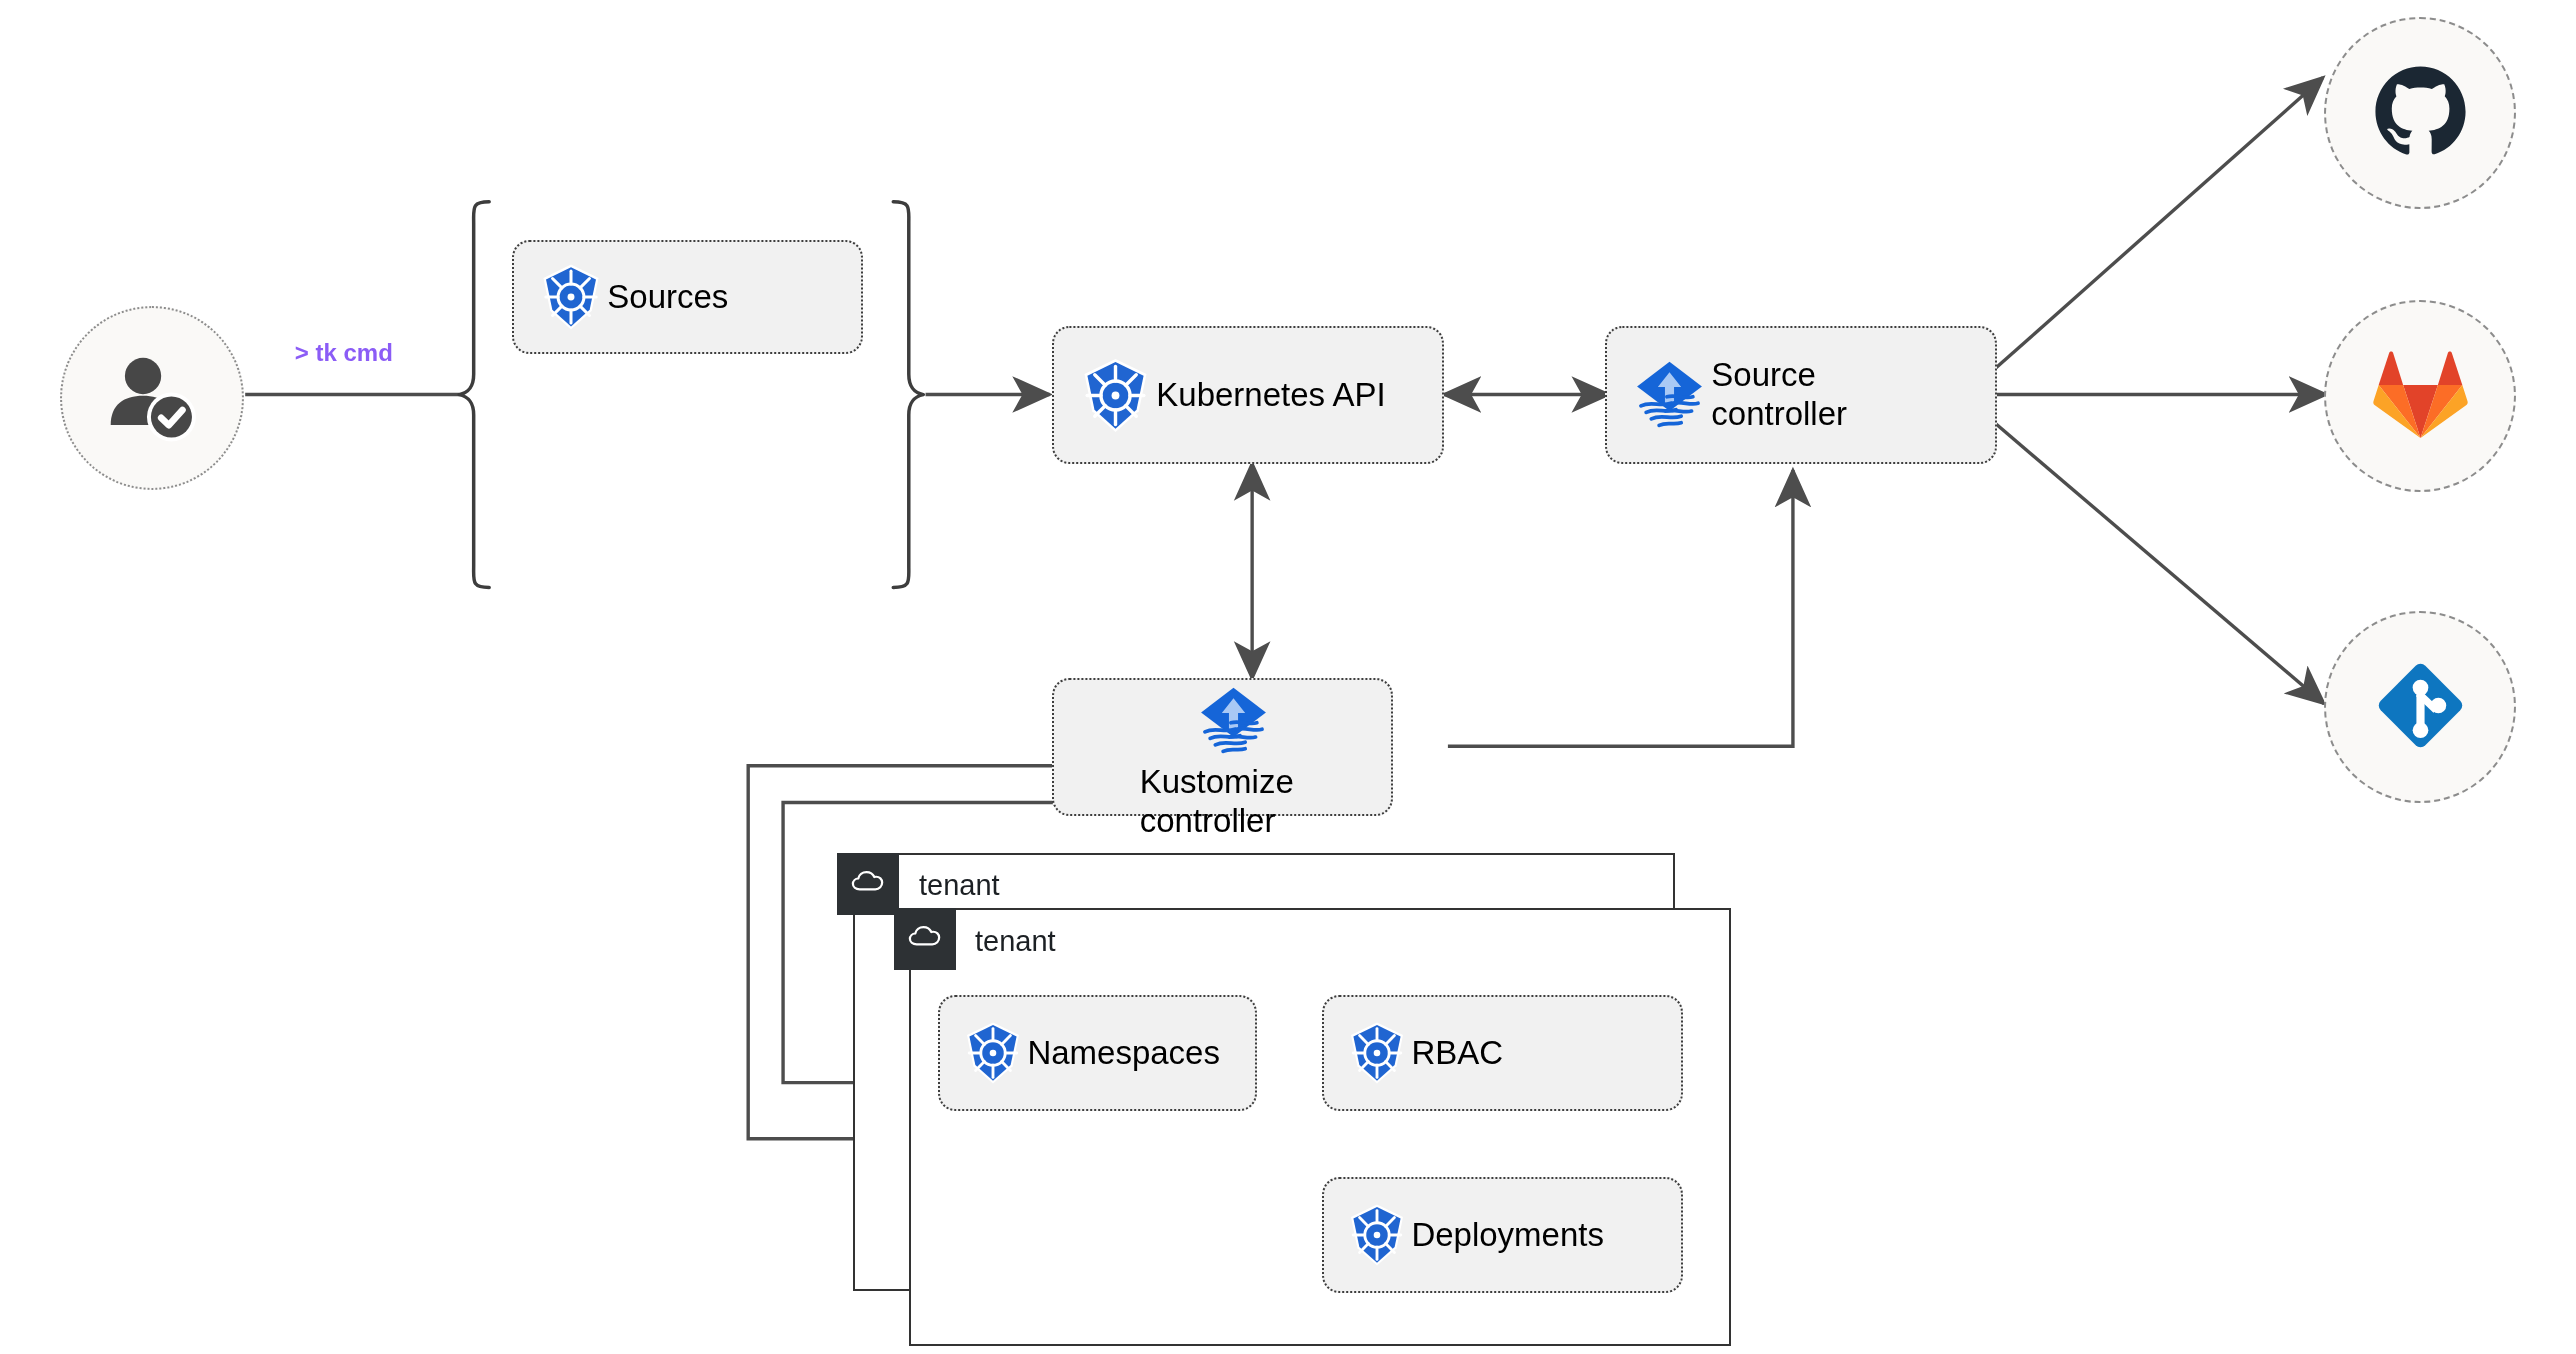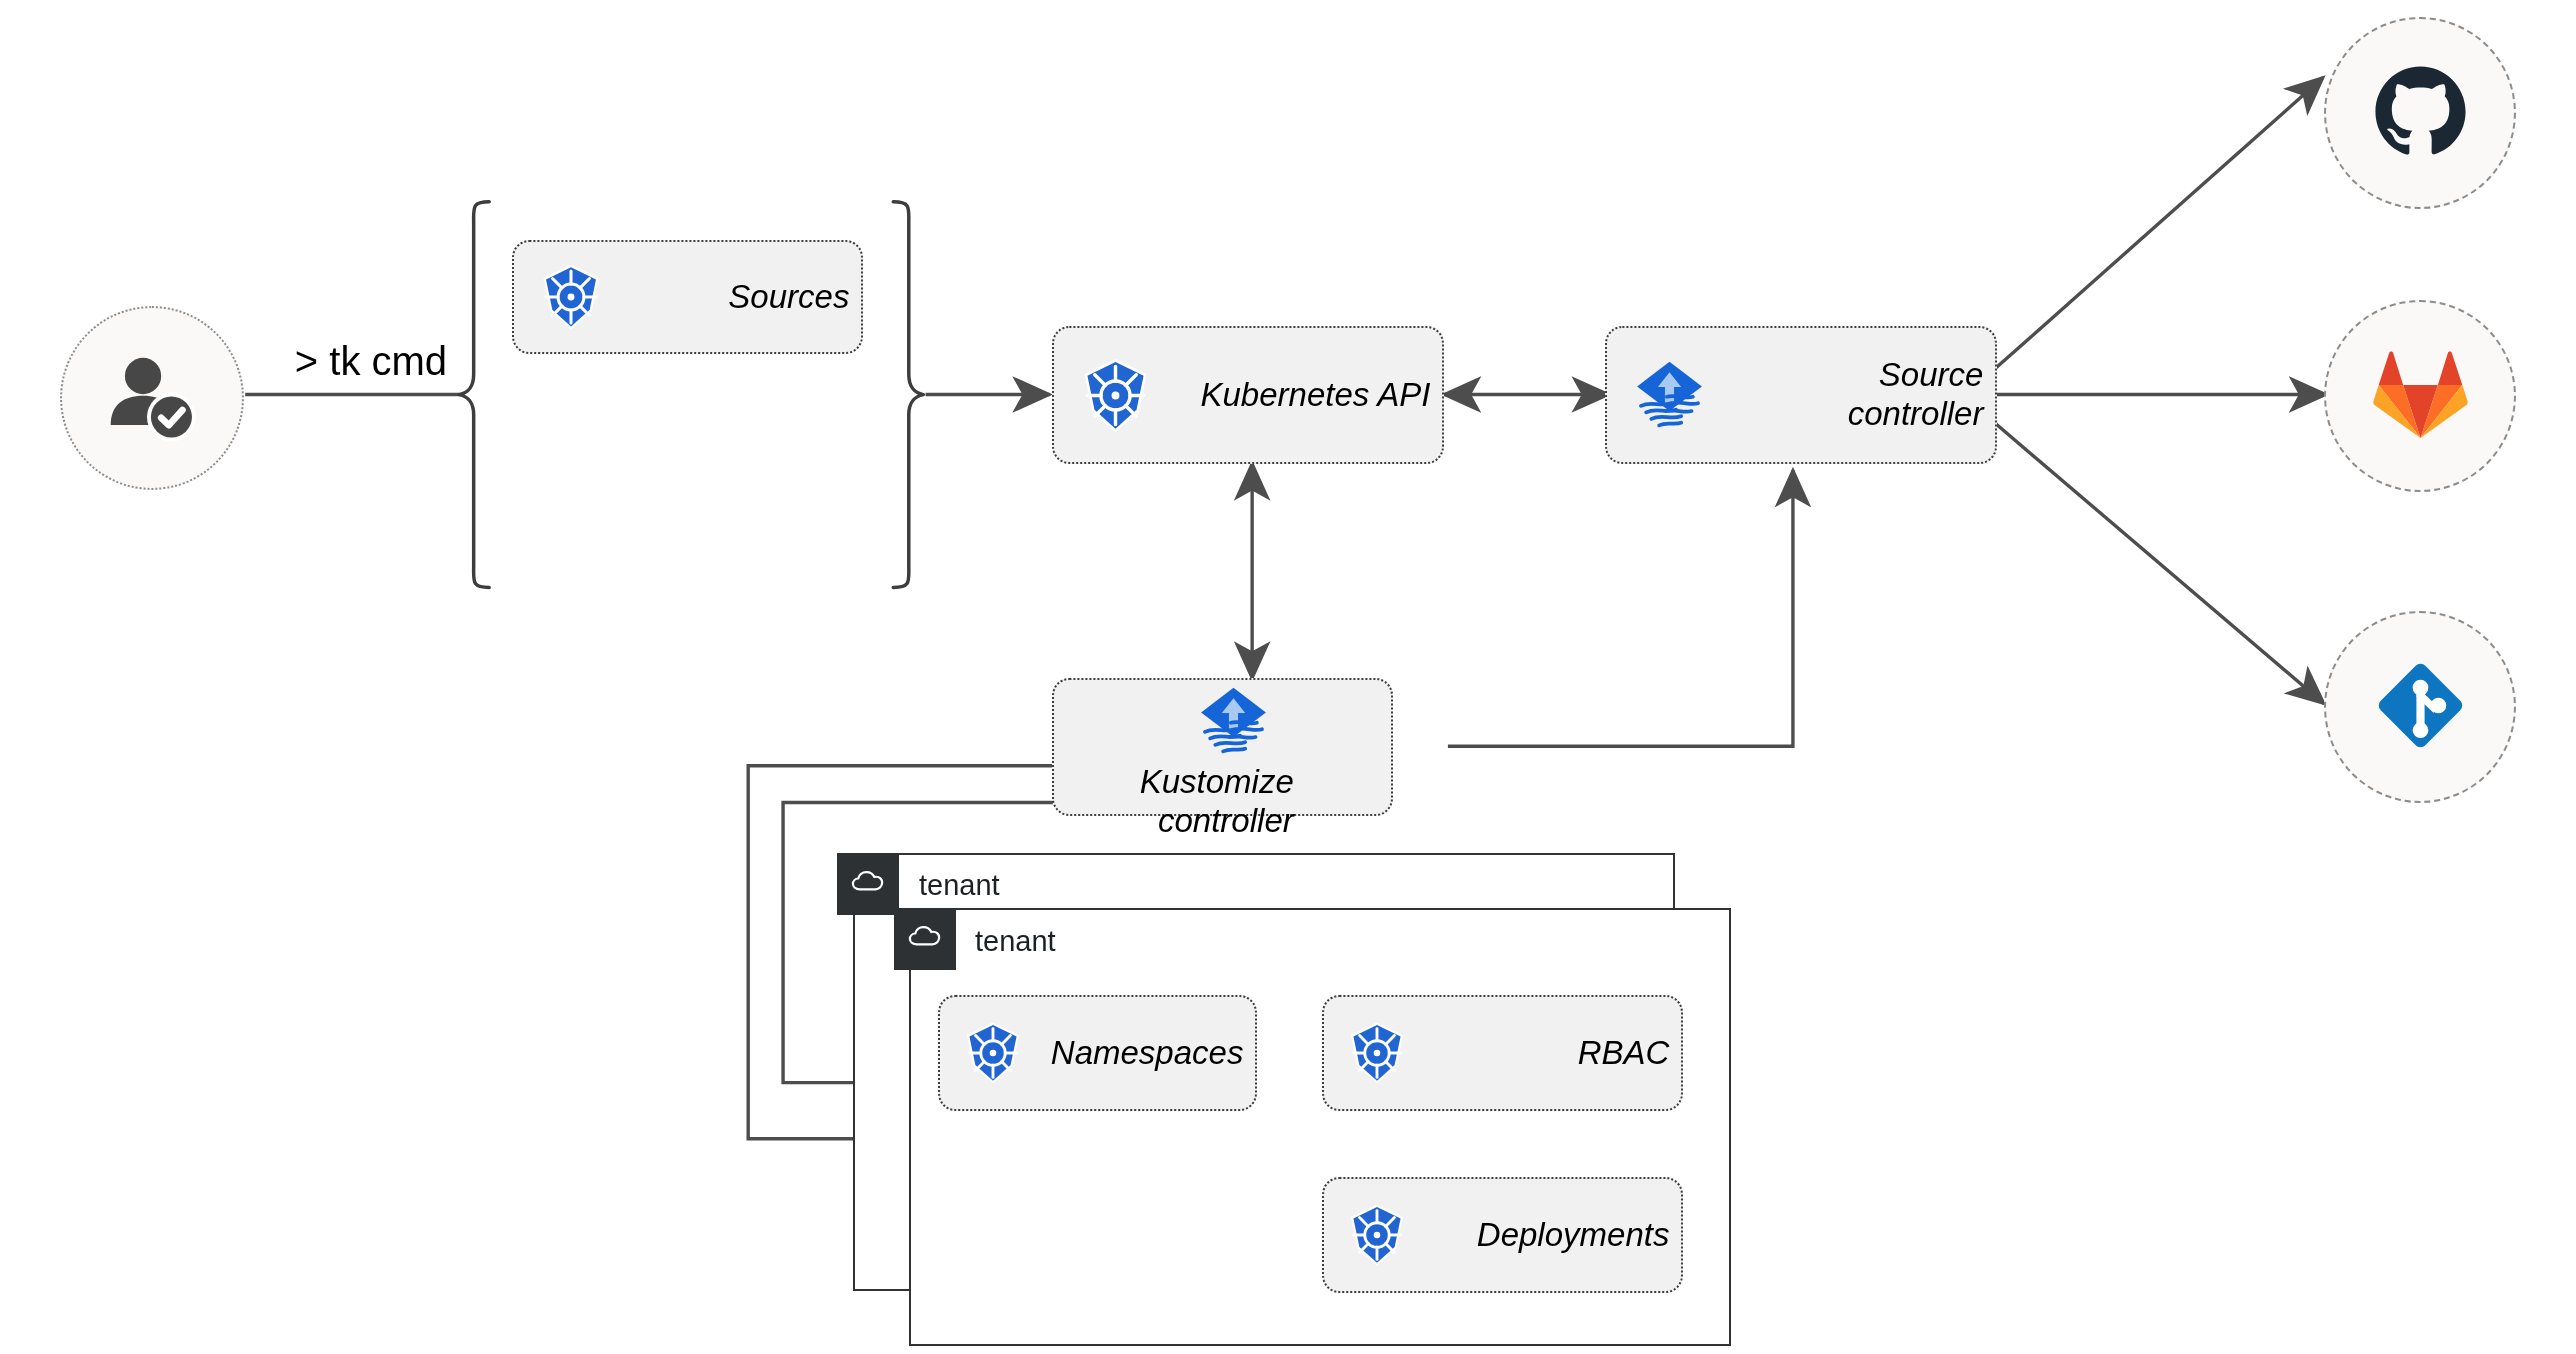--- a/index.html
+++ b/index.html
@@ -63,37 +63,37 @@
     box-sizing: border-box;
   }
   .node-box .node-icon {
     flex: 0 0 auto;
     display: flex;
     align-items: center;
     justify-content: center;
   }
   .node-box .node-label {
     flex: 1 1 auto;
-    text-align: right;
+    text-align: left;
     font-size: 33px;
     line-height: 1.18;
     color: #000;
     padding-right: 11.6px;
     white-space: pre-line;
-    font-style: italic;
   }
 
   
   .cmd-label {
     position: absolute;
-    font-size: 40px;
-    color: #000000;
+    font-size: 24px;
+    color: #8b5cf6;
     z-index: 12;
     background: #fff;
     padding: 0 5.8px;
+    font-weight: bold;
   }
 
   
   .tenant-panel {
     position: absolute;
     background: #ffffff;
     border: 2.9px solid #333333;
     box-sizing: border-box;
   }
   .tenant-tab {

